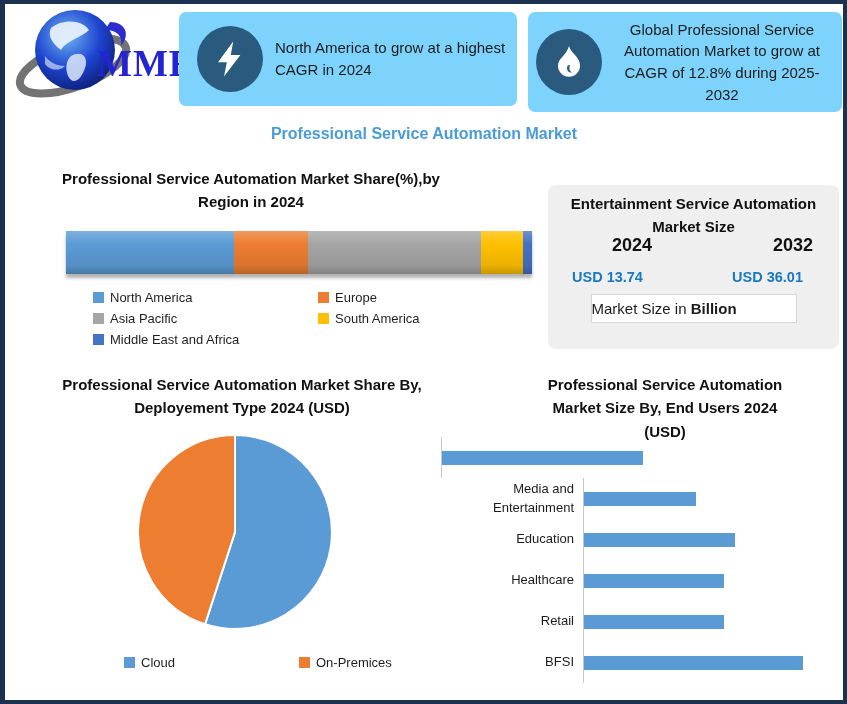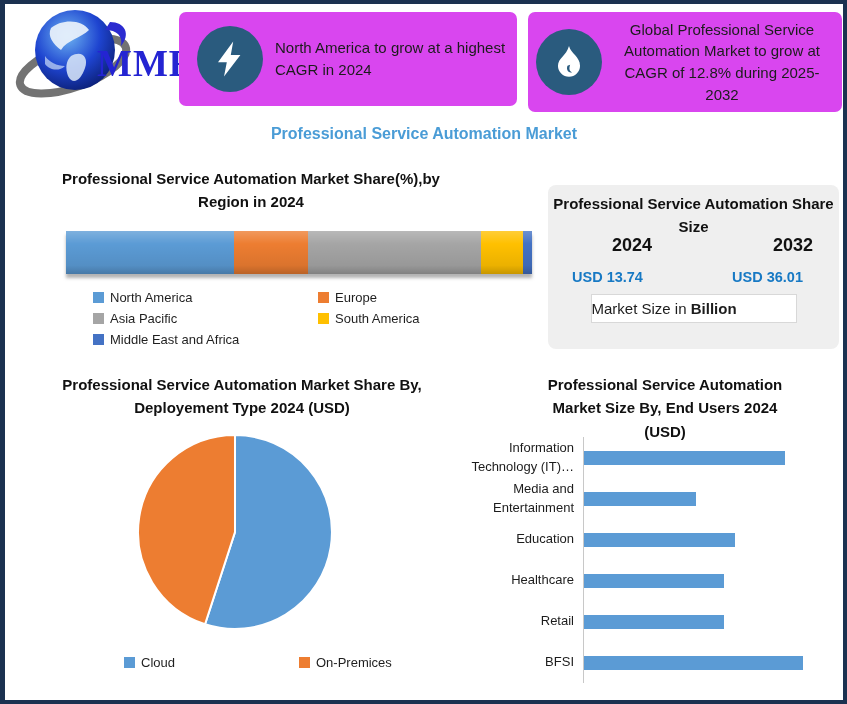--- a/index.html
+++ b/index.html
@@ -11,21 +11,21 @@
   
   .logo{position:absolute;left:10px;top:2px;width:175px;height:100px;}
   .logo svg{position:absolute;left:0;top:0;}
   .logo-text{
     position:absolute;left:82px;top:36px;
     font-family:"Liberation Serif",serif;font-weight:bold;font-size:37px;
     color:#2424D2;letter-spacing:1px;
   }
   
   .callout{
-    position:absolute;background:#d946ef;border-radius:7px;
+    position:absolute;background:#7dd3fc;border-radius:7px;
     display:flex;align-items:center;
   }
   .callout1{left:174px;top:8px;width:338px;height:94px;}
   .callout2{left:523px;top:8px;width:314px;height:100px;}
   .icon-circle{
     flex:0 0 auto;width:66px;height:66px;border-radius:50%;
     background:#2A5B7E;display:flex;align-items:center;justify-content:center;
   }
   .callout1 .icon-circle{margin-left:18px;}
   .callout2 .icon-circle{margin-left:8px;}
@@ -177,21 +177,21 @@
         <span class="swatch" style="background: rgb(255, 192, 0);"></span>
         <span>South America</span>
       </div>
       <div class="legend-item">
         <span class="swatch" style="background: rgb(68, 114, 196);"></span>
         <span>Middle East and Africa</span>
       </div>
     </div>
 
   <div class="size-panel">
-    <div class="size-title">Professional Service Automation Share Size</div>
+    <div class="size-title">Entertainment Service Automation Market Size</div>
     <div class="years-row">
       <span>2024</span>
       <span>2032</span>
     </div>
     <div class="values-row">
       <span style="color: rgb(23, 121, 196);">USD 13.74</span>
       <span style="color: rgb(23, 121, 196);">USD 36.01</span>
     </div>
     <div class="note-box">
       <span>Market Size in</span>&nbsp;<b>Billion</b>
@@ -210,21 +210,20 @@
       </div>
       <div class="legend-item">
         <span class="swatch" style="background: rgb(237, 125, 49);"></span>
         <span>On-Premices</span>
       </div>
     </div>
 
   <div class="eu-title">Professional Service Automation Market Size By,  End Users 2024 (USD)</div>
   <div class="eu-chart">
       <div class="eu-row">
-        <div class="eu-label">Information Technology (IT)…</div>
         <div class="eu-track">
           <div class="eu-bar" style="width: 201.48px; background: rgb(91, 155, 213);"></div>
         </div>
       </div>
       <div class="eu-row">
         <div class="eu-label">Media and Entertainment</div>
         <div class="eu-track">
           <div class="eu-bar" style="width: 111.69px; background: rgb(91, 155, 213);"></div>
         </div>
       </div>

